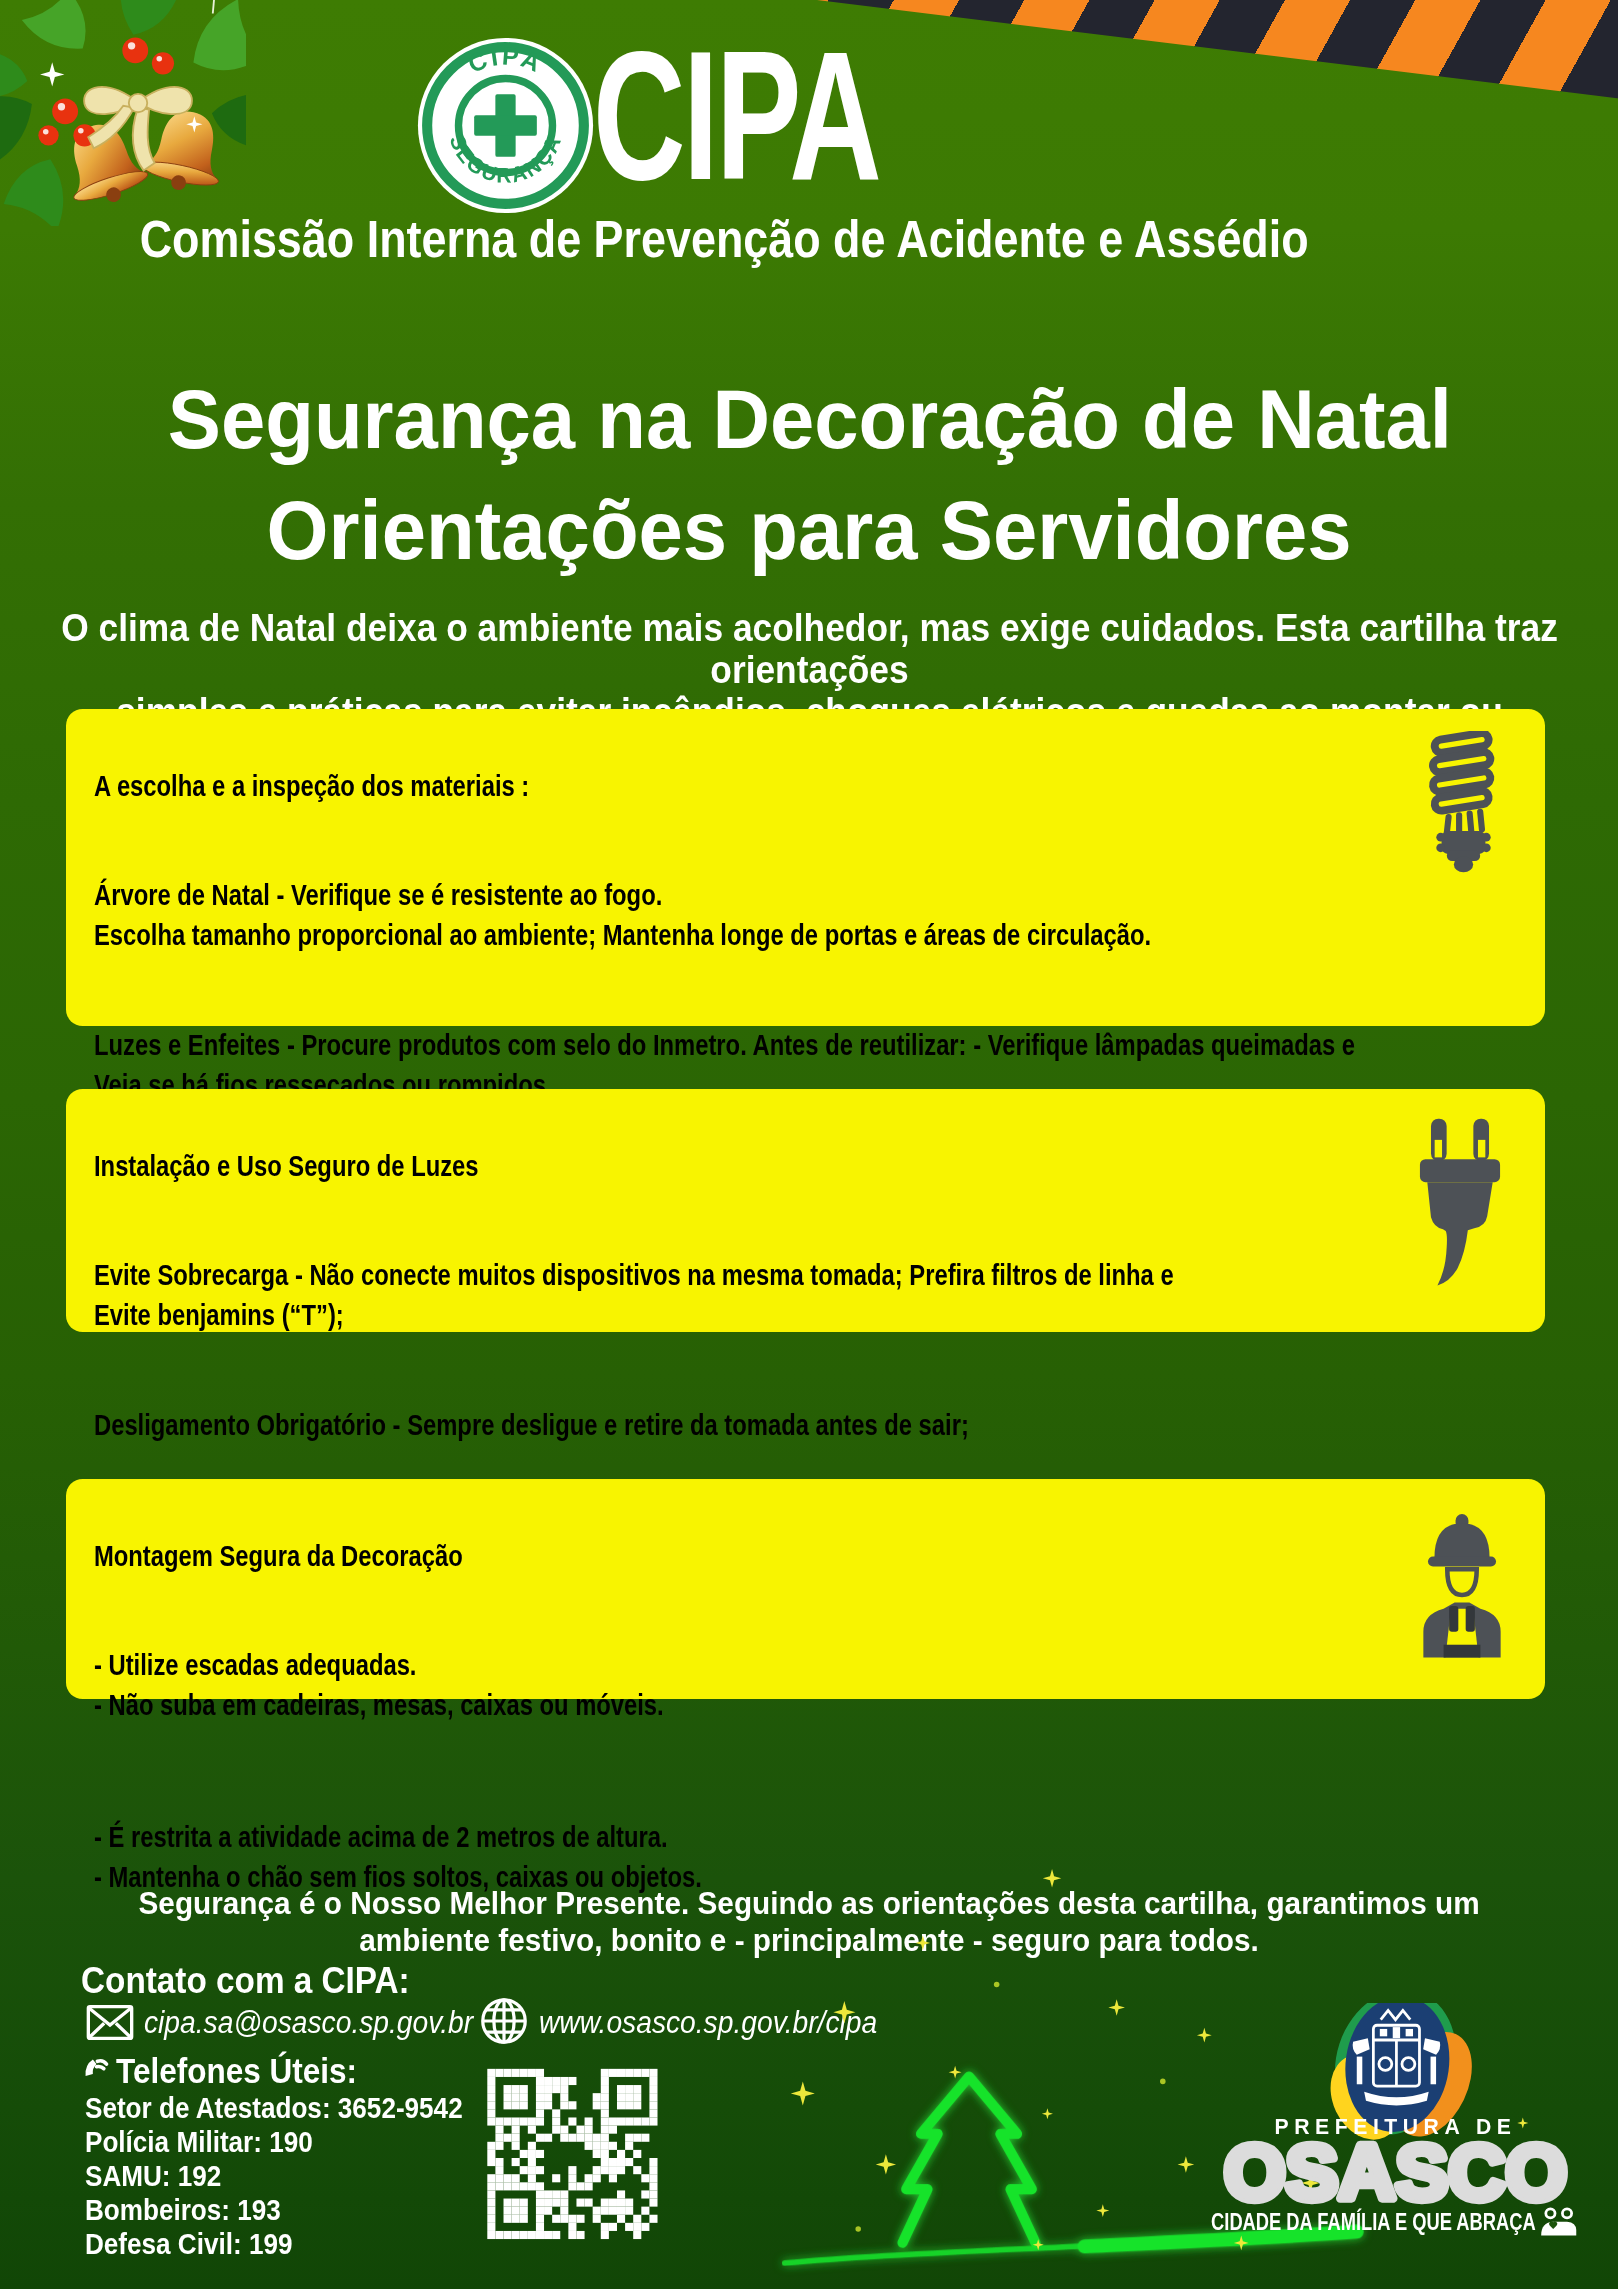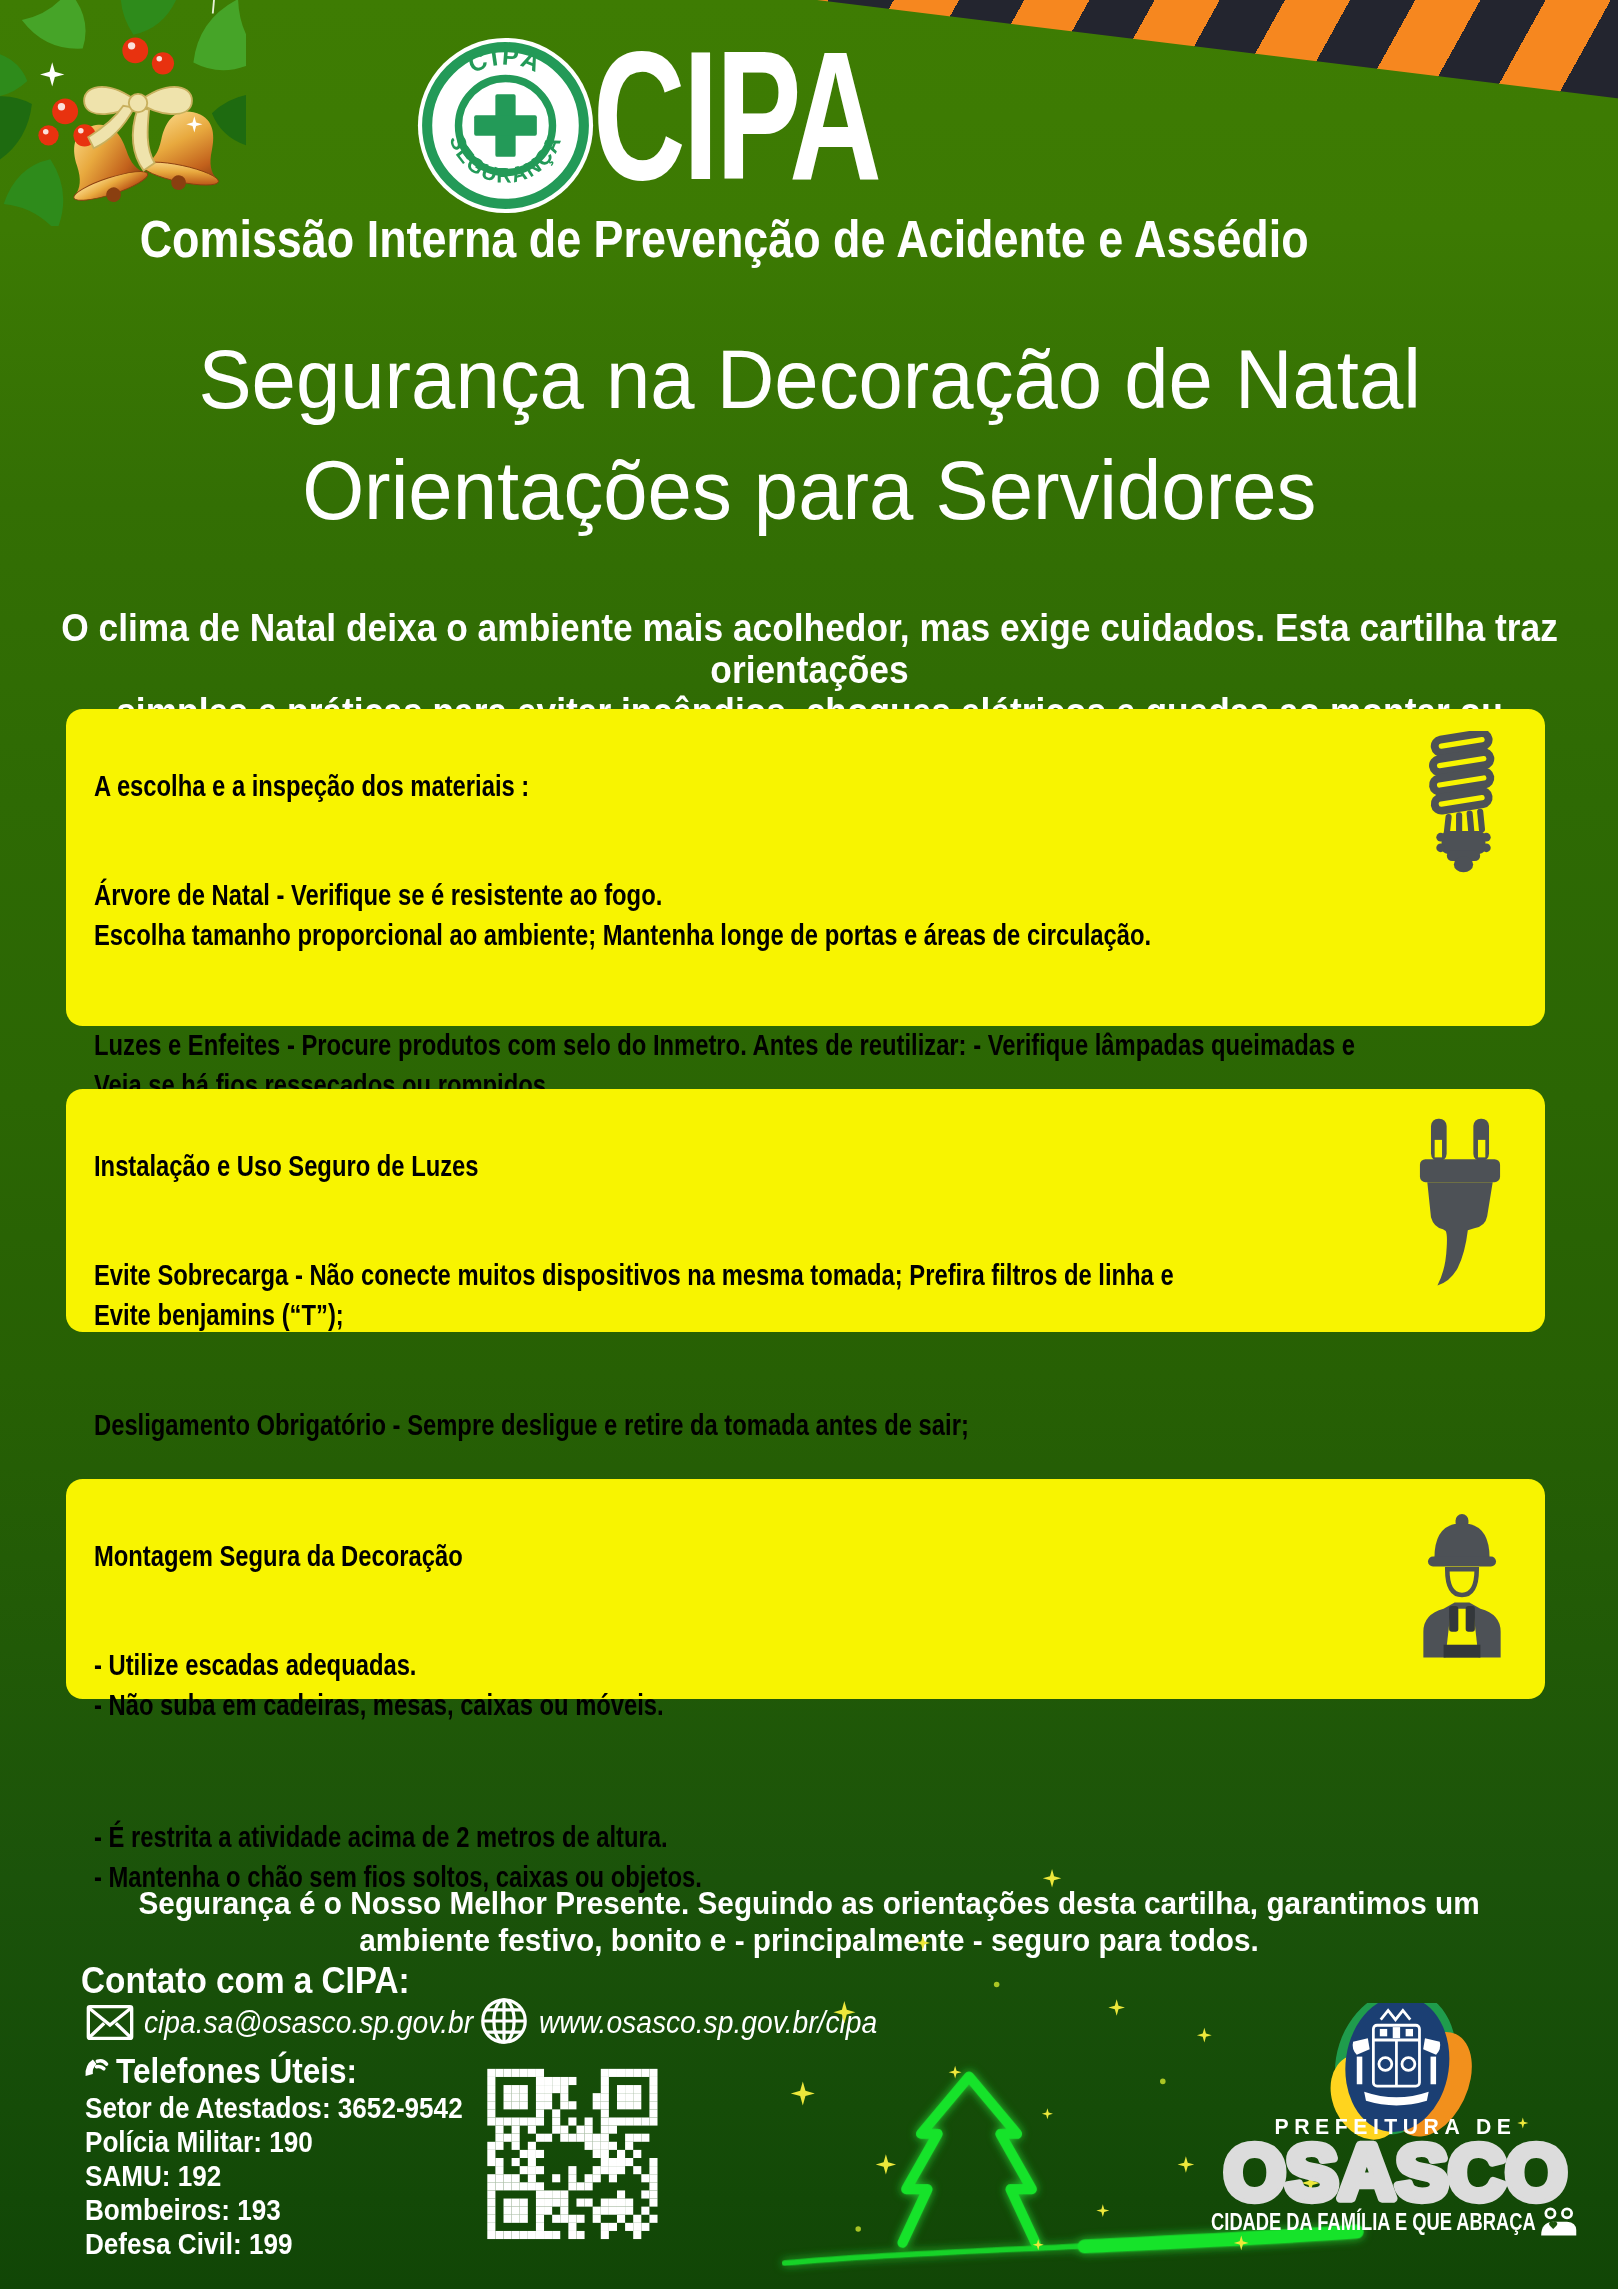--- a/index.html
+++ b/index.html
@@ -12,21 +12,21 @@
   
   .hazard{position:absolute;left:817px;top:-277px;width:1034px;height:277px;
     transform-origin:0 100%;transform:rotate(7deg);
     background:repeating-linear-gradient(112deg,#23252F 0 57px,#F6871F 57px 114px);}
   
   .brand{position:absolute;left:593px;top:24px;font-size:183px;font-weight:bold;color:#fff;
     letter-spacing:-3.7px;transform:scaleX(0.70);transform-origin:left top;line-height:1;}
   .subtitle{position:absolute;top:212px;left:0;width:1449px;text-align:center;
     font-size:51px;font-weight:bold;color:#fff;line-height:1.1;}
   .subtitle .sq{transform:scaleX(0.88);}
-  .title-line{position:absolute;font-size:83px;font-weight:normal;color:#fff;line-height:1;}
+  .title-line{position:absolute;font-size:83px;font-weight:bold;color:#fff;line-height:1;margin-top:40px;}
   .title-line .sq{transform:scaleX(0.96);}
   .intro{position:absolute;top:565px;font-size:38px;font-weight:bold;color:#fff;
     line-height:42px;white-space:pre-line;}
   .intro .sq{transform:scaleX(0.93);}
   
   .card{position:absolute;left:66px;width:1479px;background:#F8F400;border-radius:16.6px;
     padding:18px;box-sizing:border-box;}
   .card-text{position:absolute;left:28px;top:16.6px;width:1661px;transform:scaleX(0.82);
     transform-origin:0 0;color:#000;font-size:29px;font-weight:bold;line-height:40px;
     white-space:pre-line;}

